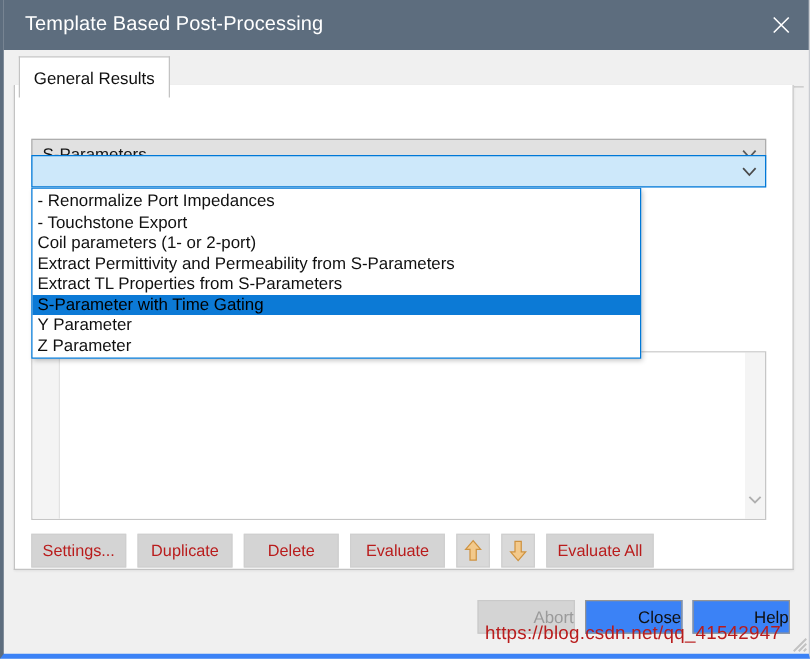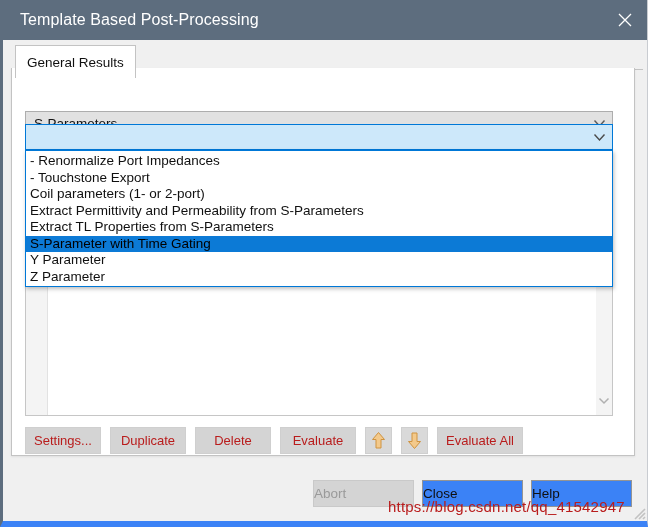--- a/index.html
+++ b/index.html
@@ -18,21 +18,21 @@
   
   #window {
     position: absolute;
     left: 0; top: 0;
     width: 648px;
     height: 527px;
     background: #f0f0f0;
     box-sizing: border-box;
     border-left: 3px solid #5d6d7e;
     border-right: 1px solid #c9ccd1;
-    border-bottom: 6px solid #3b82f6;
+    border-bottom: 4px solid #3b82f6;
     overflow: hidden;
   }
 
   
   #titlebar {
     position: absolute;
     left: -3px; top: 0;
     width: 648px;
     height: 40px;
     background: #5d6d7e;
@@ -159,21 +159,21 @@
     flex: 1;
     white-space: nowrap;
     overflow: hidden;
   }
 
   
   #dropdown-list {
     position: absolute;
     left: 22px;
     top: 150px;
-    width: 588px;
+    width: 488px;
     box-sizing: border-box;
     background: #ffffff;
     border: 1px solid #0078d7;
     z-index: 10;
     padding: 2px 0 1px 0;
     box-shadow: 1px 2px 4px rgba(0,0,0,0.25);
   }
   .dd-item {
     height: 16.5px;
     line-height: 16.5px;
@@ -265,30 +265,30 @@
     width: 640px;
     height: 28px;
     display: flex;
     justify-content: flex-end;
     align-items: center;
     gap: 8px;
     padding-right: 11px;
     box-sizing: border-box;
   }
   .fbtn {
-    width: 101px;
+    width: 78px;
     height: 27px;
     box-sizing: border-box;
     background: #d4d4d4;
     border: 1px solid #c9c9c9;
     font-size: 13.5px;
     color: #9a9a9a;
     display: flex;
     align-items: center;
-    justify-content: flex-start;
+    justify-content: flex-end;
     cursor: default;
   }
   .fbtn.enabled {
     background: #3b82f6;
     border: 1px solid #949494;
     color: #101010;
   }
 
   
   #watermark {

